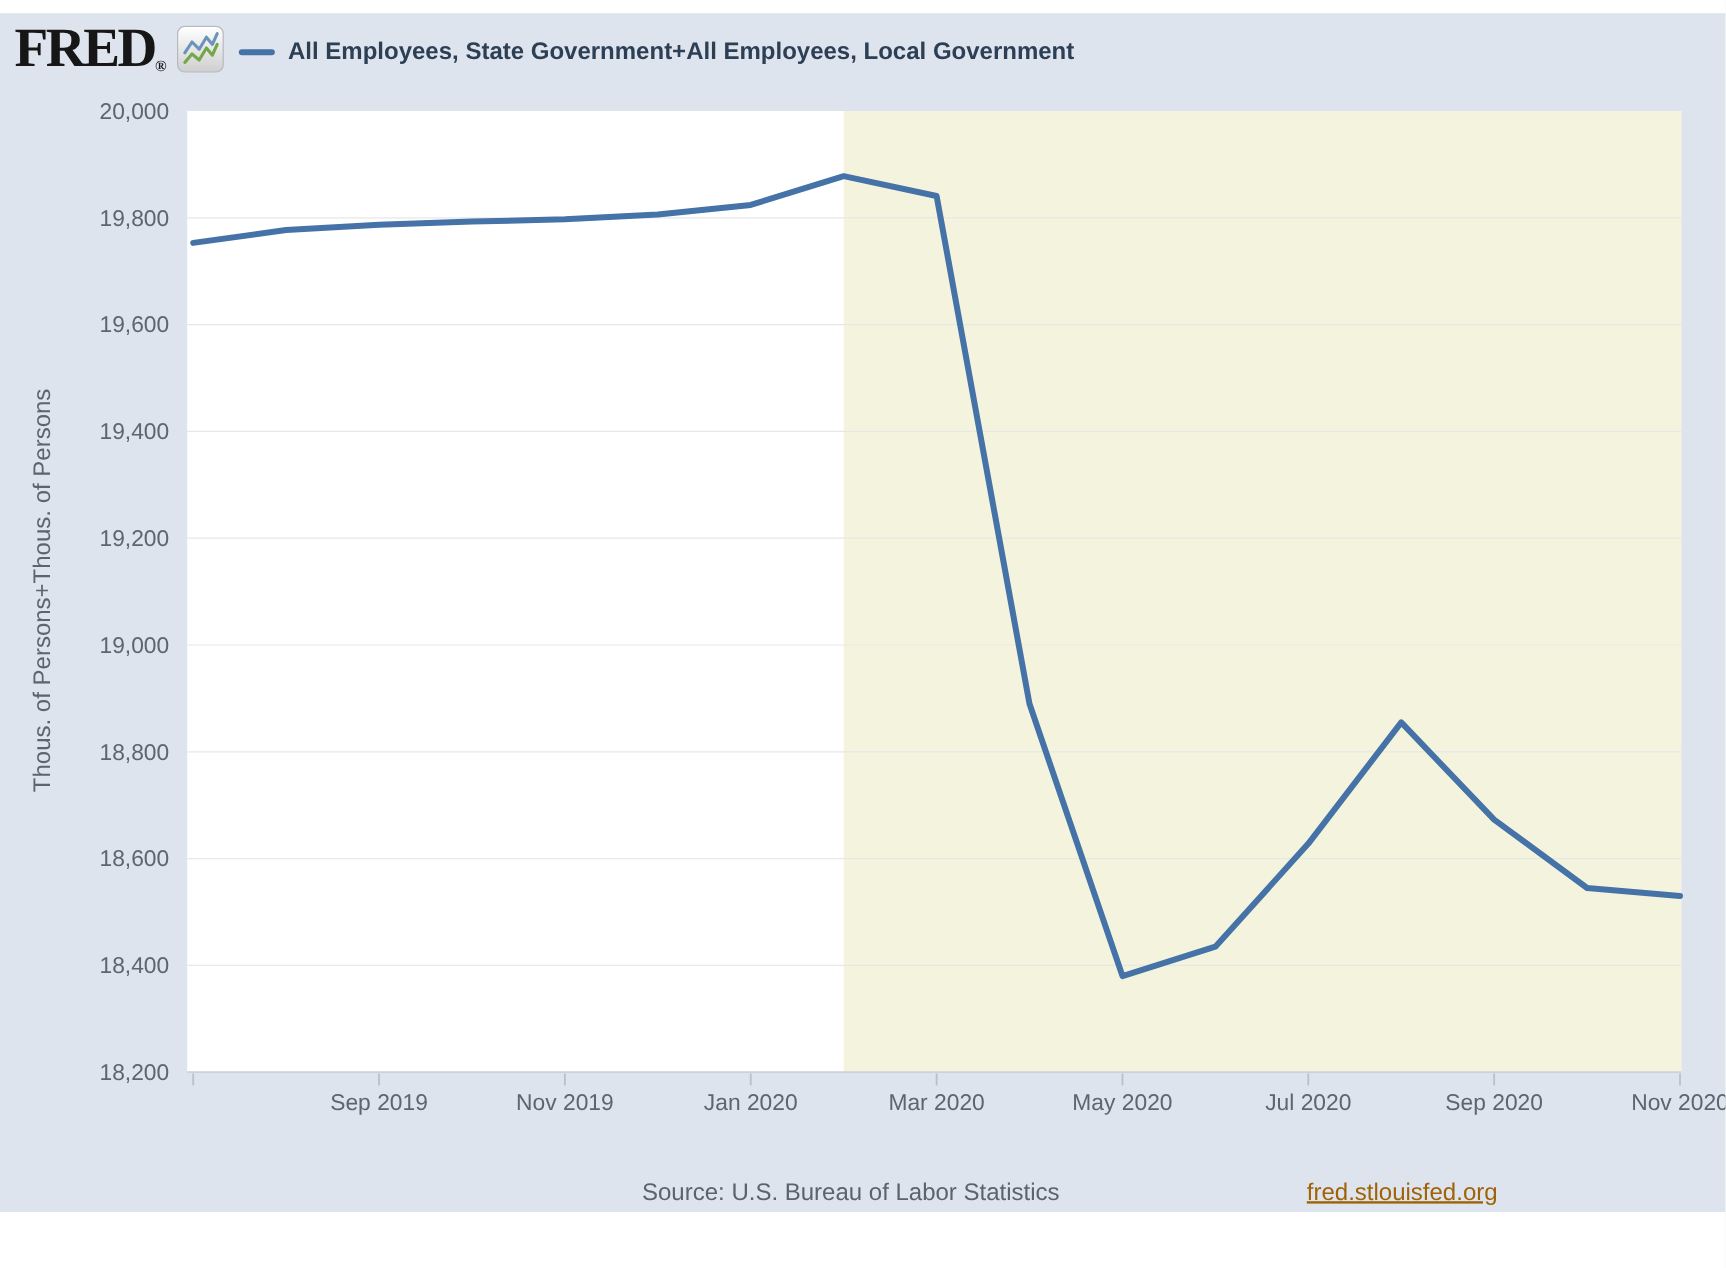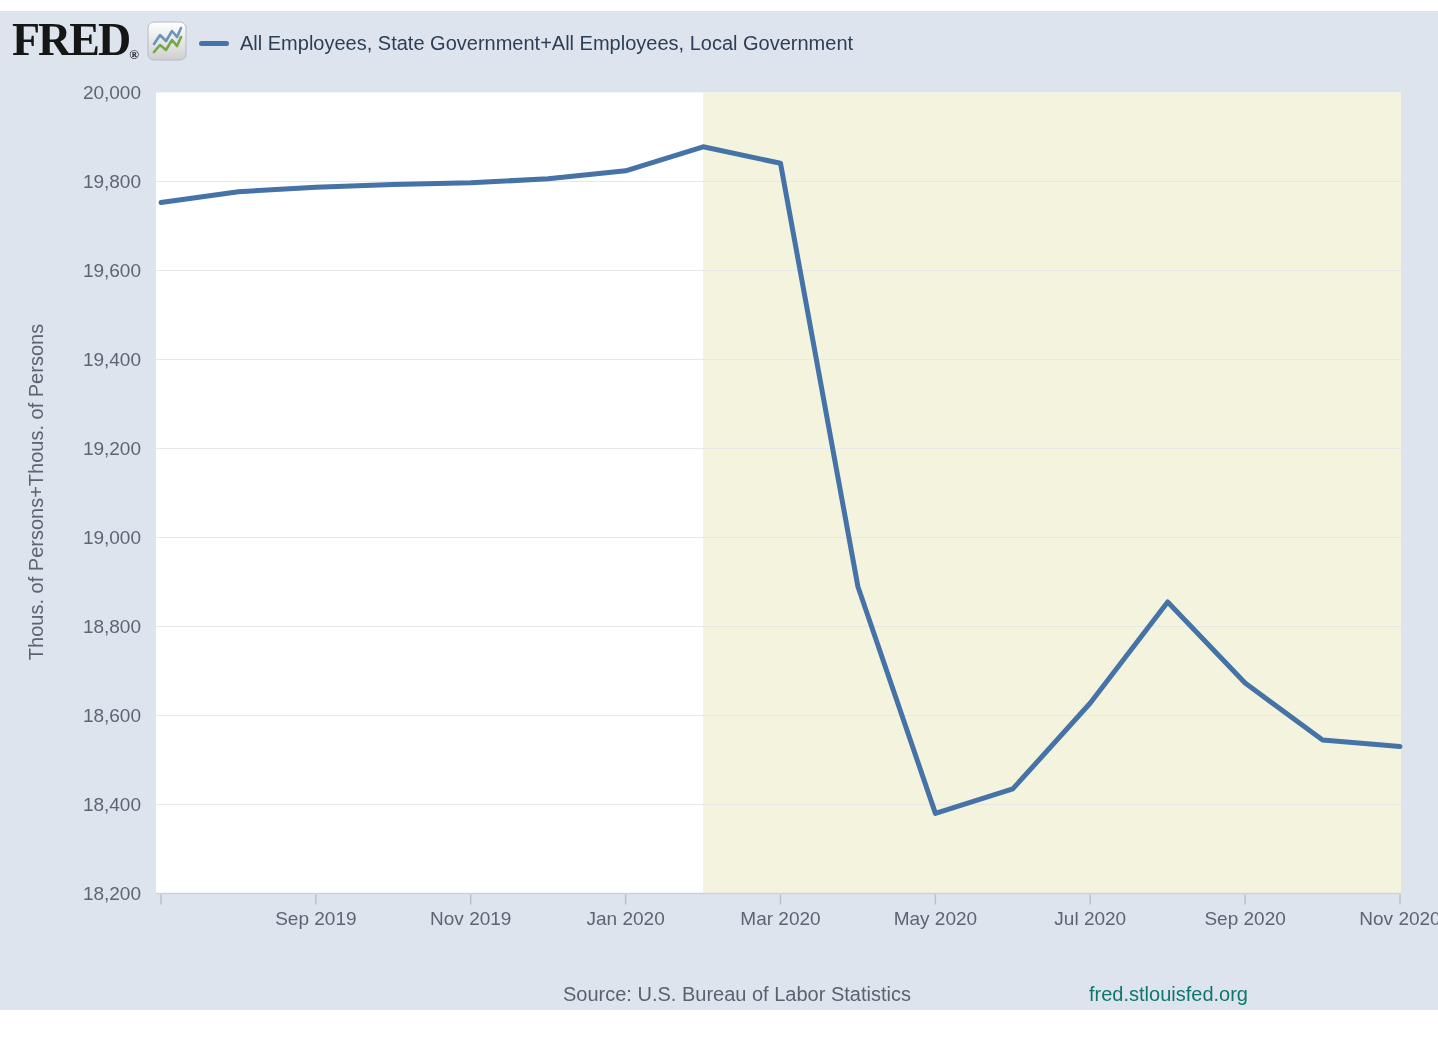--- a/index.html
+++ b/index.html
@@ -3,25 +3,25 @@
 <meta charset="utf-8">
 <style>
   html,body{margin:0;padding:0;background:#ffffff;}
   body{width:1438px;height:1057px;position:relative;font-family:"Liberation Sans",sans-serif;overflow:hidden;}
   .widget{position:absolute;left:0;top:11px;width:1438px;height:999px;}
   .abs{position:absolute;}
   #chart-svg{position:absolute;left:0;top:0;width:1438px;height:1057px;}
   .logo{left:12px;top:17px;font-size:46px;font-weight:bold;letter-spacing:-2px;color:#161616;line-height:46px;font-family:Liberation Serif, serif;}
   .logo-r{font-size:13px;font-weight:bold;letter-spacing:0;vertical-align:-4px;}
   .legend-dash{left:199px;top:41px;width:30px;height:5px;border-radius:2.5px;}
-  .legend-label{left:240px;top:32px;font-size:20px;font-weight:400;color:#2d3f55;}
+  .legend-label{left:240px;top:32px;font-size:20px;font-weight:700;color:#2d3f55;}
   .ylabel{left:36px;top:492px;transform:translate(-50%,-50%) rotate(-90deg);white-space:nowrap;
           font-size:20px;color:#5b6570;}
-  .footer-source{left:535px;top:983px;font-size:20px;color:#5a646e;margin-left:28px;}
-  .footer-site{left:1089px;top:983px;font-size:20px;color:#0f766e;cursor:pointer;}
+  .footer-source{left:535px;top:983px;font-size:20px;color:#5a646e;}
+  .footer-site{left:1089px;top:983px;font-size:20px;color:#a16207;cursor:pointer;text-decoration:underline;}
   text{font-family:"Liberation Sans",sans-serif;}
   .tick-text{font-size:19px;fill:#5c6670;}
 </style>
 </head>
 <body>
 
 <div class="widget" id="widget-bg" style="background: rgb(222, 228, 238);"></div>
 
 <svg id="chart-svg" xmlns="http://www.w3.org/2000/svg">
     <rect x="156" y="92.5" width="1245" height="801" fill="#ffffff"></rect>

